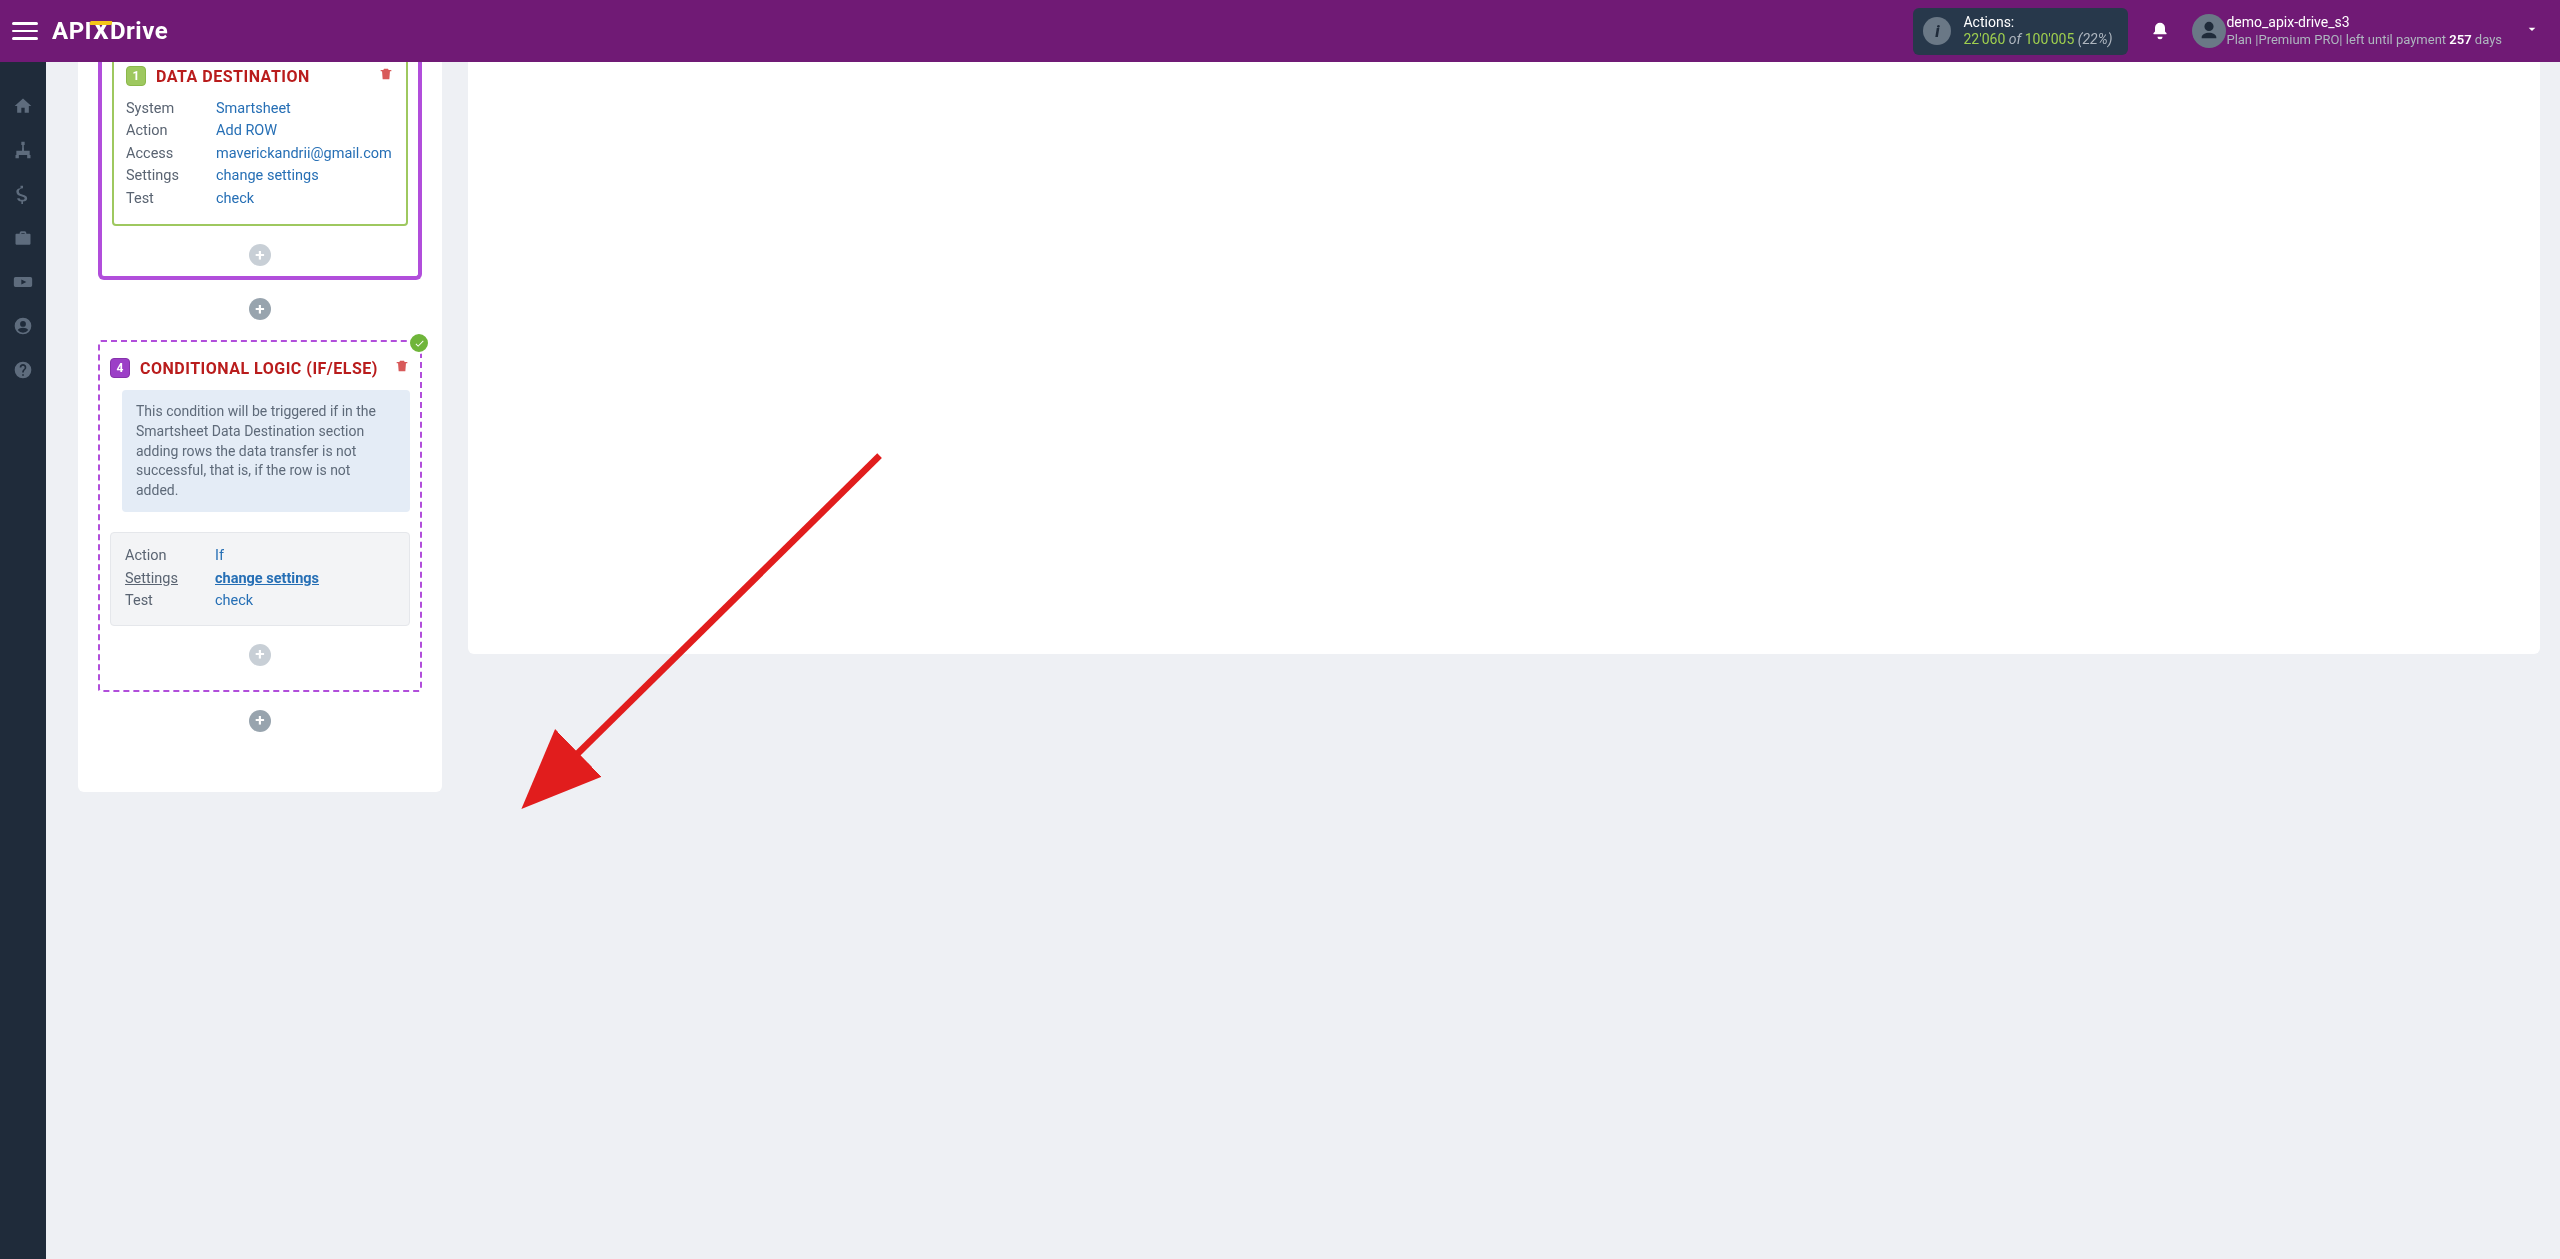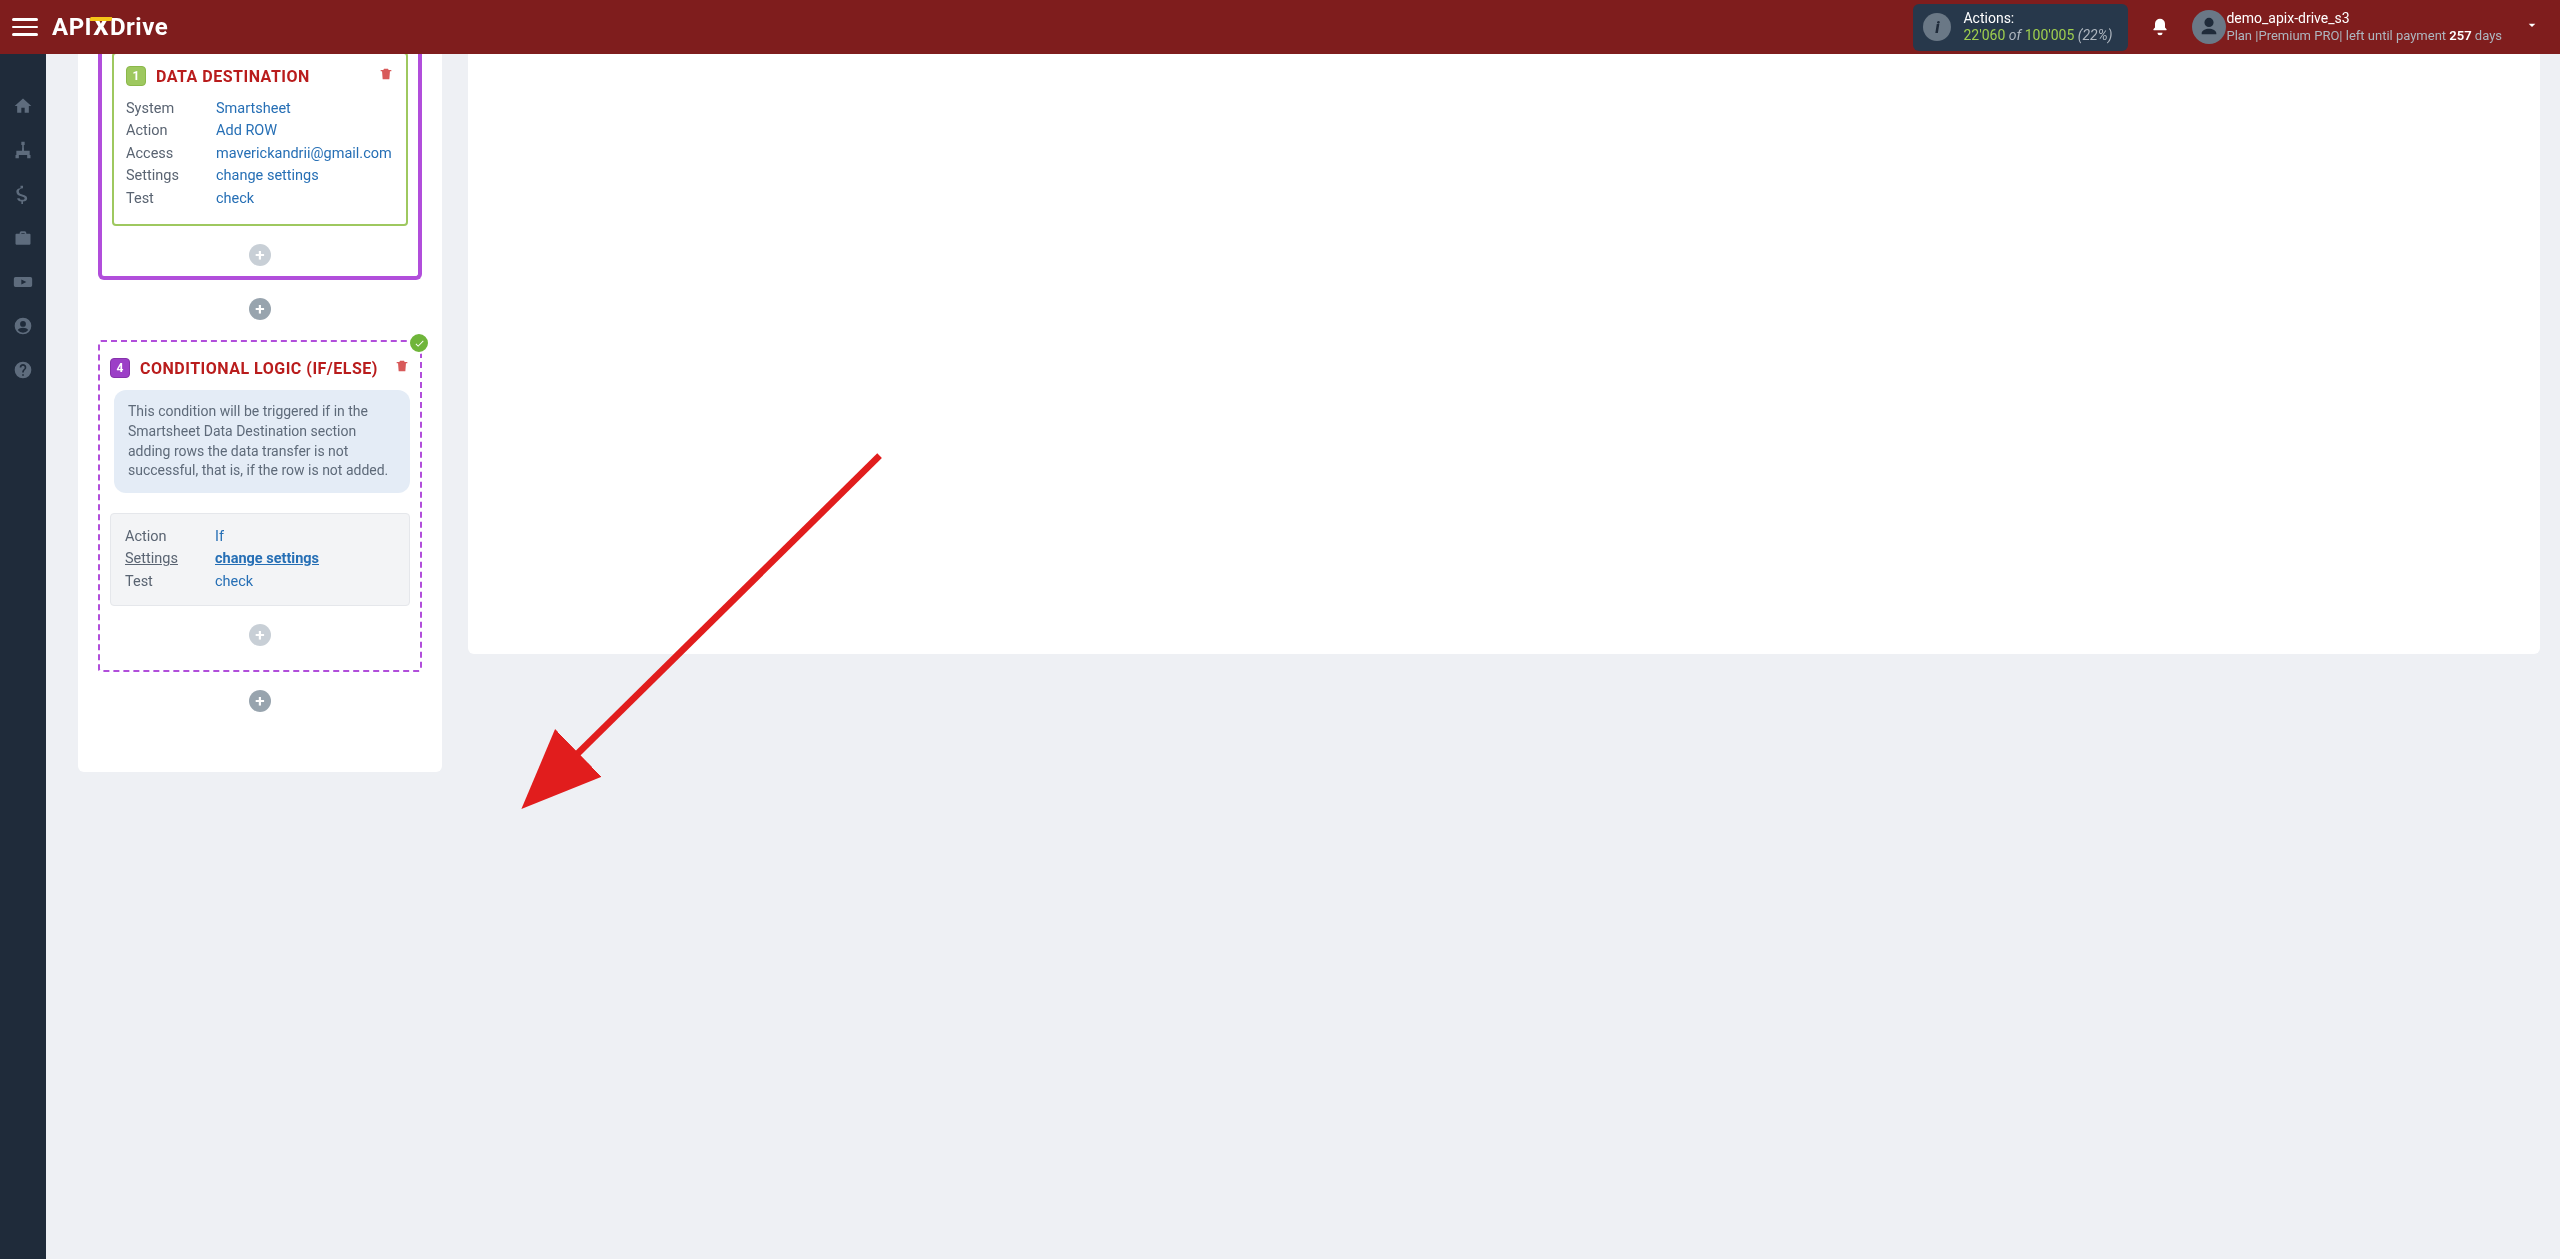--- a/index.html
+++ b/index.html
@@ -1,21 +1,21 @@
 <!DOCTYPE html>
 <html><head>
 <meta charset="utf-8">
 <style>
   * { margin: 0; padding: 0; box-sizing: border-box; }
   html, body { height: 100%; width: 100%; font-family: -apple-system, BlinkMacSystemFont, "Segoe UI", Roboto, "Helvetica Neue", Arial, sans-serif; background: #eef0f4; overflow: hidden; }
 
   
   .topbar {
-    height: 54px;
-    background: #7f1d1d;
+    height: 62px;
+    background: #701a75;
     color: #fff;
     display: flex;
     align-items: center;
     padding: 0 20px 0 12px;
     position: relative;
     z-index: 100;
   }
   .hamburger { width: 26px; height: 54px; display: flex; flex-direction: column; justify-content: center; gap: 5px; cursor: pointer; margin-right: 14px; }
   .hamburger span { display: block; height: 2.5px; background: #fff; border-radius: 2px; }
 
@@ -161,26 +161,26 @@
     top:-10px; right:-10px;
     width:22px; height:22px; border-radius:50%;
     background:#6fb53a;
     display:flex; align-items:center; justify-content:center;
     border:2px solid #fff;
   }
   .check-circle svg{width:11px;height:11px;fill:#fff;}
 
   .info-box {
     background:#e4ecf6;
-    border-radius:12px;
+    border-radius:4px;
     padding: 12px 14px;
     font-size:14px;
     line-height:1.4;
     color:#5e6a79;
-    margin: 8px 0 20px 4px;
+    margin: 8px 0 20px 12px;
   }
 
   .sub-block-grey {
     background:#f3f4f6;
     border:1px solid #e5e7eb;
     border-radius:4px;
     padding: 12px 14px;
   }
 
   

